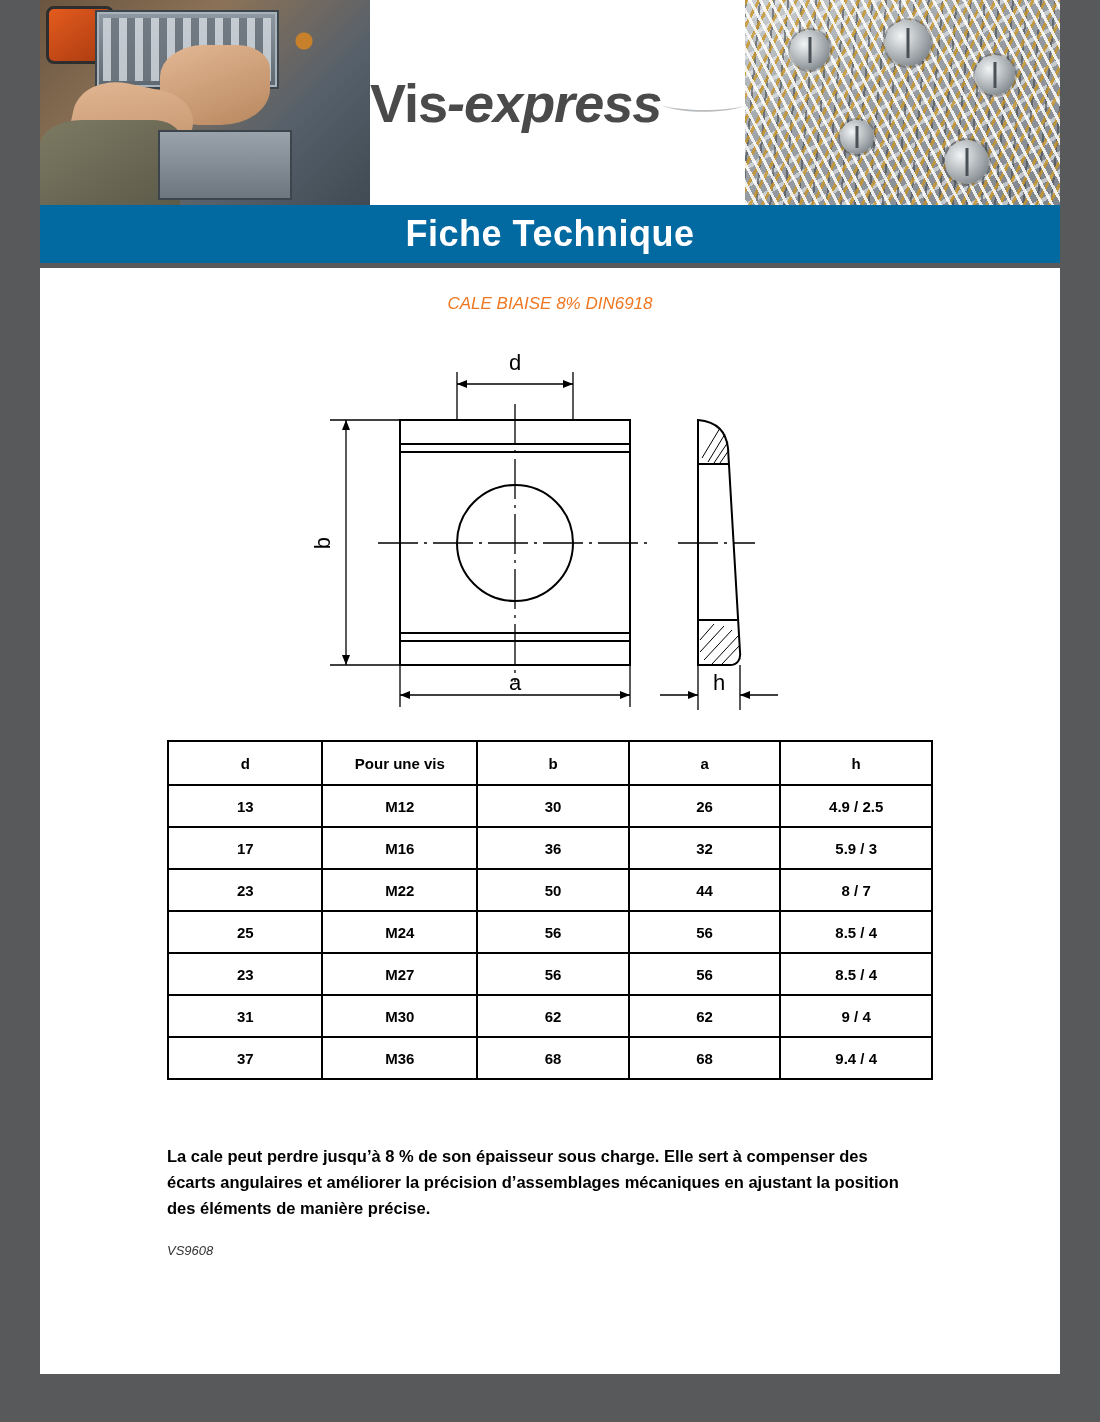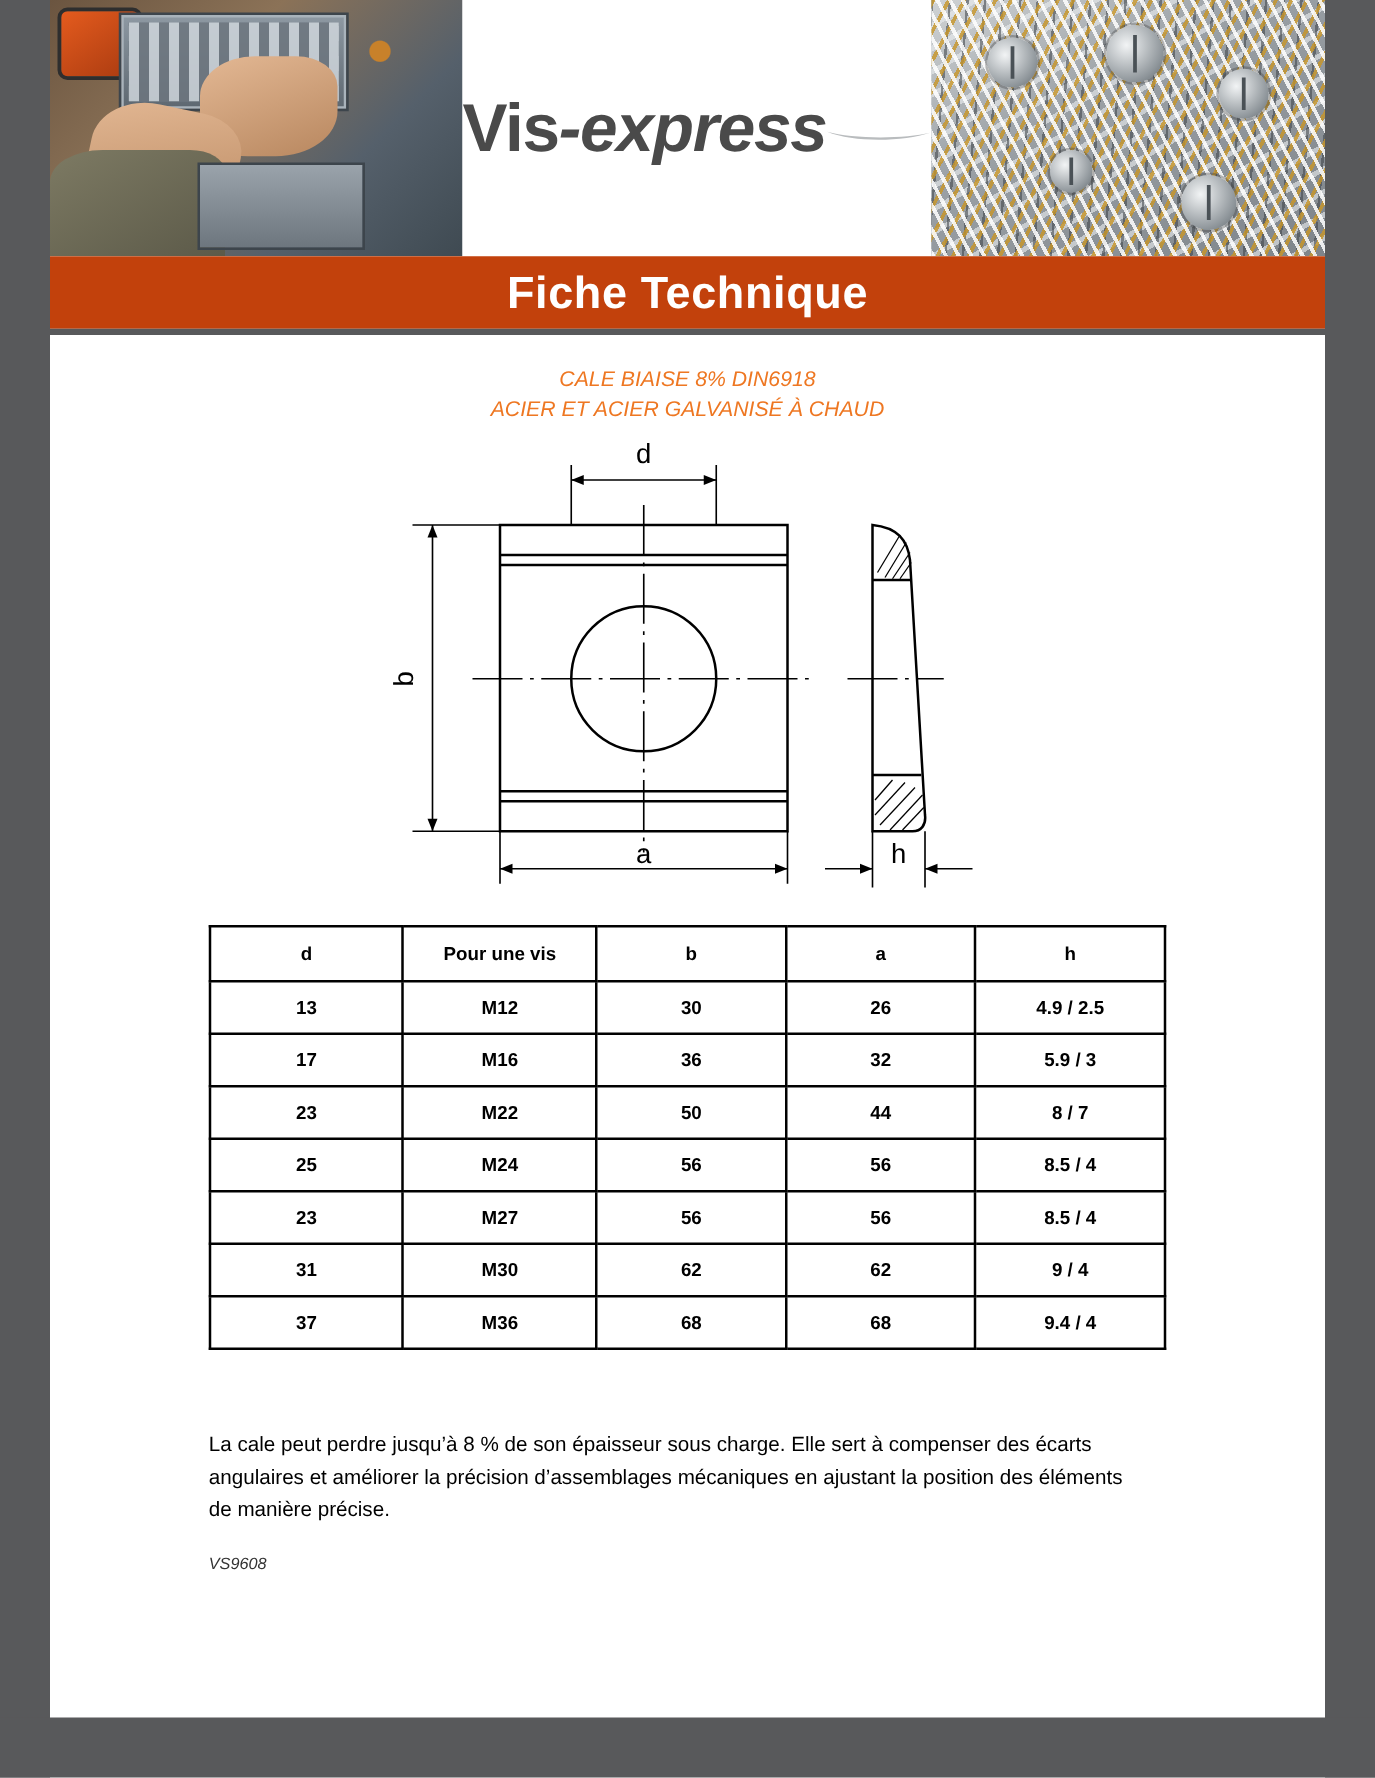--- a/index.html
+++ b/index.html
@@ -178,21 +178,21 @@
     height: 26px;
   }
 
   
   .title-band {
     position: absolute;
     left: 40px;
     top: 205px;
     width: 1020px;
     height: 58px;
-    background: #c2410c;
+    background: #0369a1;
     display: flex;
     align-items: center;
     justify-content: center;
   }
   .title-band-text {
     color: #ffffff;
     font-size: 36px;
     font-weight: bold;
     letter-spacing: .5px;
   }
@@ -253,21 +253,21 @@
   .col-a  { width: 152px; }
   .col-h  { width: 152px; }
 
   
   .description {
     position: absolute;
     left: 167px;
     top: 1143px;
     width: 740px;
     font-size: 16.5px;
-    font-weight: normal;
+    font-weight: bold;
     line-height: 26px;
     color: #000000;
   }
   .ref-code {
     position: absolute;
     left: 167px;
     top: 1243px;
     font-size: 13px;
     font-style: italic;
     color: #333333;
@@ -310,21 +310,20 @@
   </div>
 </div>
 
 <div class="title-band">
   <span class="title-band-text">Fiche Technique</span>
 </div>
 <div class="band-rule"></div>
 
 <div class="product-title">
   <div>CALE BIAISE 8% DIN6918</div>
-  <div>ACIER ET ACIER GALVANISÉ À CHAUD</div>
 </div>
 
 <div class="drawing">
   <svg viewBox="0 0 520 380" width="520" height="380">
     <g stroke="#000" stroke-width="2" fill="none">
 
       <rect x="100" y="68" width="230" height="245"></rect>
 
       <line x1="100" y1="92" x2="330" y2="92"></line>
       <line x1="100" y1="100" x2="330" y2="100"></line>

